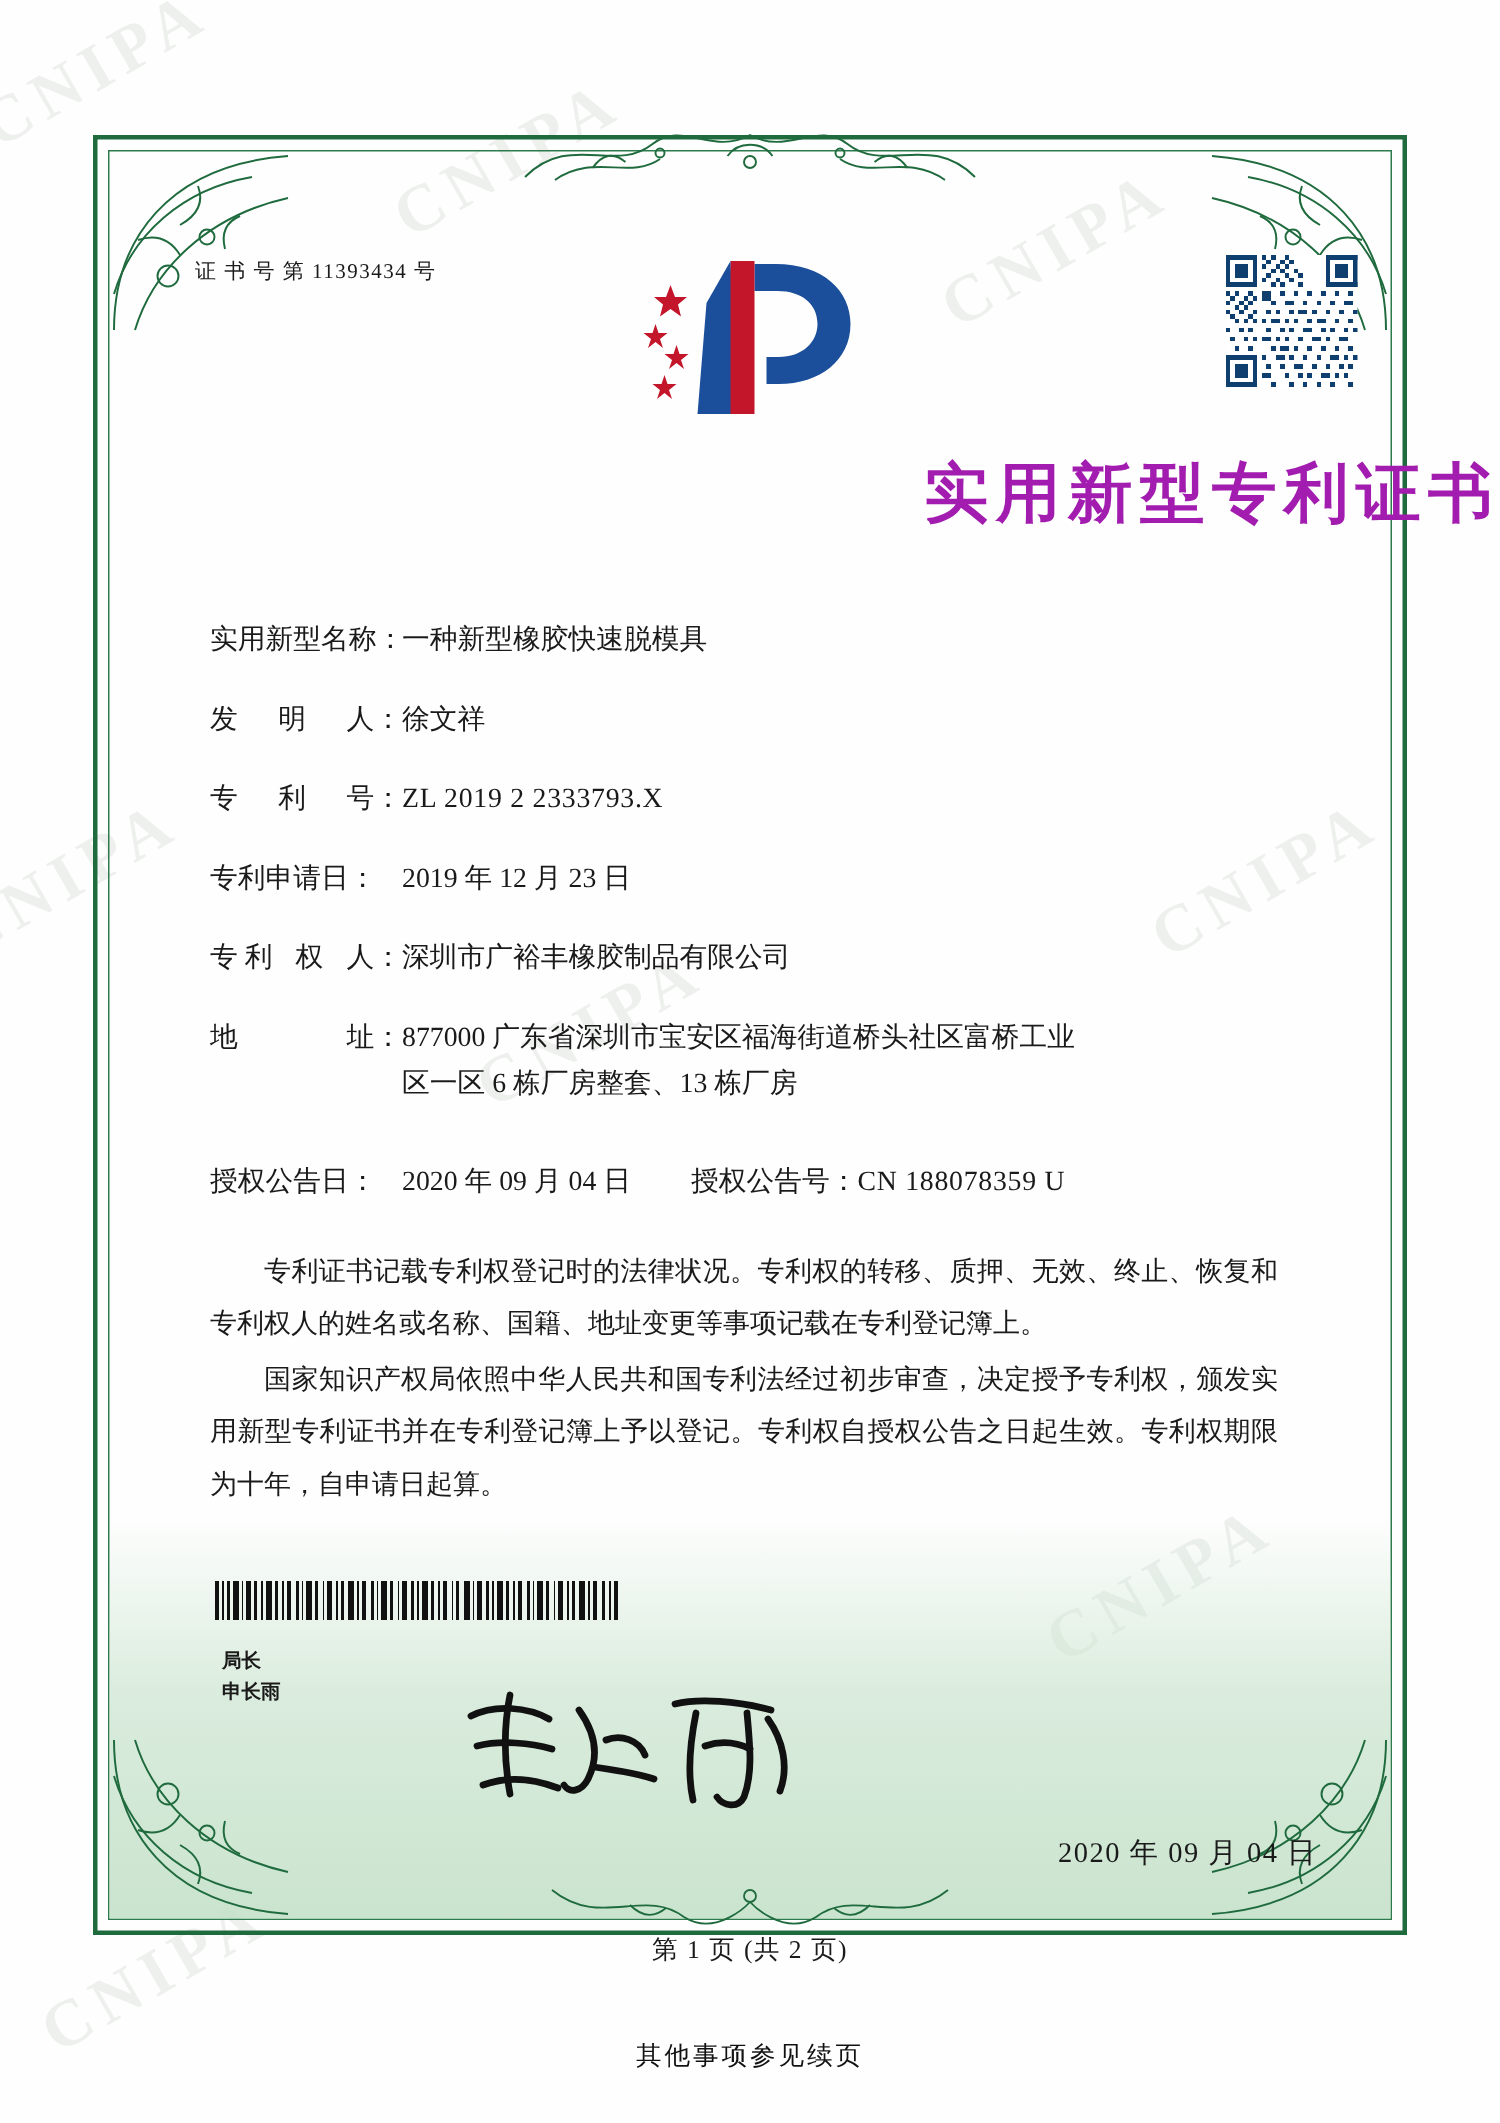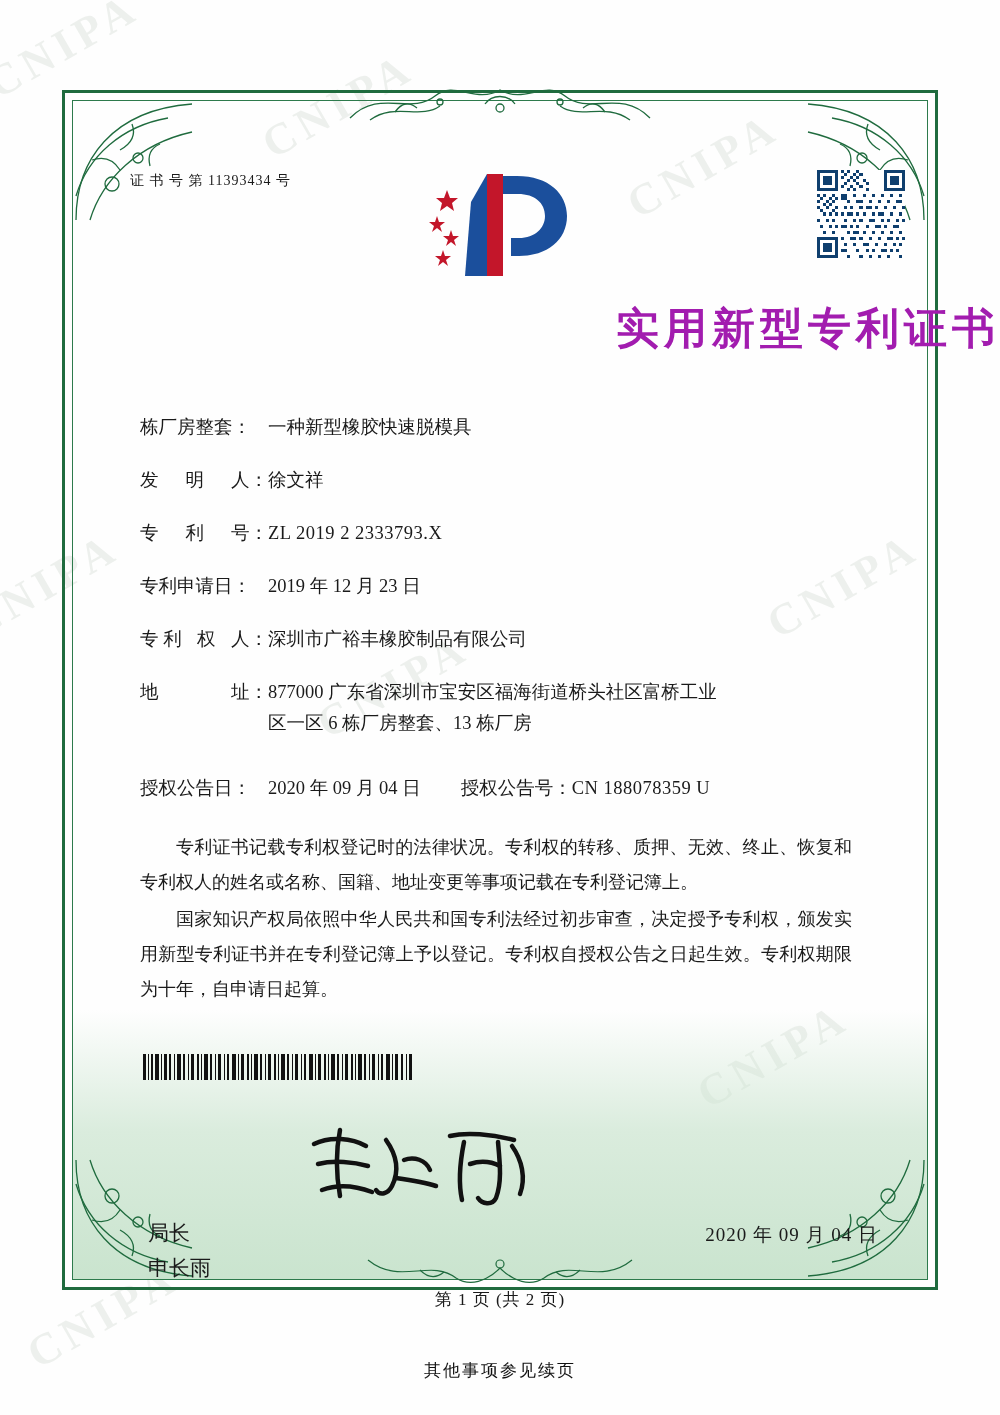--- a/index.html
+++ b/index.html
@@ -164,24 +164,24 @@
     left: 143px;
     top: 1054px;
     width: 270px;
     height: 26px;
   }
 
   
   #director {
     position: absolute;
     left: 148px;
-    top: 1216px;
-    font-size: 21px;
+    top: 1096px;
+    font-size: 13px;
     line-height: 1.65;
-    font-weight: 400;
+    font-weight: 700;
   }
   #signature {
     position: absolute;
     left: 300px;
     top: 1120px;
     width: 240px;
     height: 90px;
   }
   #sign-date {
     position: absolute;
@@ -467,21 +467,21 @@
         <rect x="27" y="28" width="1" height="1"></rect>
       <rect x="22" y="18" width="1" height="1"></rect>
     </g>
   </svg>
 
   <div id="doc-title">实用新型专利证书</div>
 
   <div id="fields">
 
     <div class="row">
-      <div class="lbl">栋厂房整套：</div>
+      <div class="lbl">实用新型名称：</div>
       <div class="val">一种新型橡胶快速脱模具</div>
     </div>
 
     <div class="row">
       <div class="lbl spread">
         <span>发</span>
         <span>明</span>
         <span>人：</span>
       </div>
       <div class="val">徐文祥</div>

